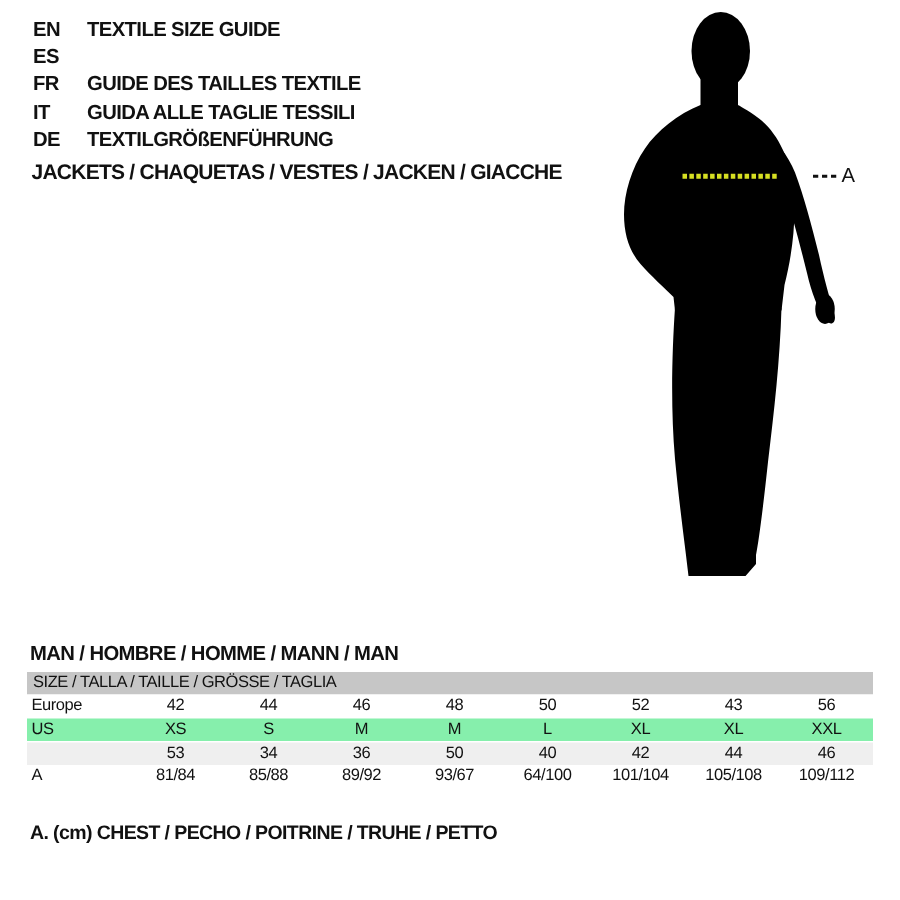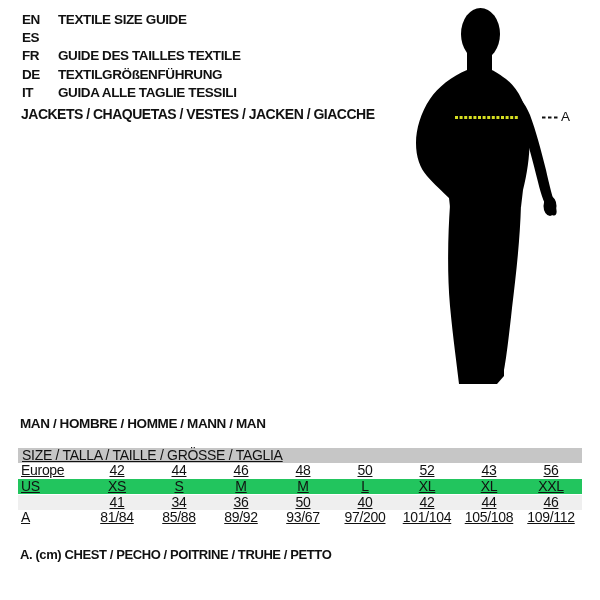--- a/index.html
+++ b/index.html
@@ -20,24 +20,24 @@
   
   .categories{left:21px;top:106px;}
   .category-line{font-size:14px;font-weight:bold;letter-spacing:-0.5px;
     line-height:17.5px;white-space:nowrap;}
 
   
   .figure-svg{left:0;top:0;}
   .measure-label{left:561px;top:109px;font-size:13.5px;font-weight:500;letter-spacing:0;}
 
   
-  .man-title{left:20px;top:416px;font-size:13.5px;font-weight:bold;letter-spacing:-0.4px;white-space:nowrap;}
+  .man-title{left:20px;top:428px;font-size:13.5px;font-weight:bold;letter-spacing:-0.4px;white-space:nowrap;}
 
   
-  .size-table{left:18px;top:448px;width:564px;font-size:14px;letter-spacing:-0.3px;text-decoration:underline;}
+  .size-table{left:18px;top:448px;width:564px;font-size:11px;letter-spacing:-0.3px;}
   .table-header{height:15px;line-height:15px;padding-left:4px;box-sizing:border-box;white-space:nowrap;}
   .trow{display:flex;height:15.6px;line-height:15.6px;}
   .tlabel{width:68px;padding-left:3px;box-sizing:border-box;text-align:left;}
   .tcell{width:62px;text-align:center;}
 
   
   .footnote{left:20px;top:547px;font-size:13px;font-weight:bold;letter-spacing:-0.4px;white-space:nowrap;}
 </style>
 </head>
 <body>
@@ -48,26 +48,26 @@
     <span class="lang-label">TEXTILE SIZE GUIDE</span>
   </div>
   <div class="lang-row">
     <span class="lang-code">ES</span>
   </div>
   <div class="lang-row">
     <span class="lang-code">FR</span>
     <span class="lang-label">GUIDE DES TAILLES TEXTILE</span>
   </div>
   <div class="lang-row">
+    <span class="lang-code">IT</span>
+    <span class="lang-label">GUIDA ALLE TAGLIE TESSILI</span>
+  </div>
+  <div class="lang-row">
     <span class="lang-code">DE</span>
     <span class="lang-label">TEXTILGRÖßENFÜHRUNG</span>
-  </div>
-  <div class="lang-row">
-    <span class="lang-code">IT</span>
-    <span class="lang-label">GUIDA ALLE TAGLIE TESSILI</span>
   </div>
 </div>
 
 <div class="abs categories">
   <div class="category-line">JACKETS / CHAQUETAS / VESTES / JACKEN / GIACCHE</div>
 </div>
 
 <svg class="abs figure-svg" width="600" height="600" viewBox="0 0 600 600">
 
   <ellipse cx="480.5" cy="34" rx="19.5" ry="26" fill="#000000"></ellipse>
@@ -127,50 +127,50 @@
     <div class="tcell">42</div>
     <div class="tcell">44</div>
     <div class="tcell">46</div>
     <div class="tcell">48</div>
     <div class="tcell">50</div>
     <div class="tcell">52</div>
     <div class="tcell">43</div>
     <div class="tcell">56</div>
   </div>
 
-  <div class="trow" style="background:#22c55e;">
+  <div class="trow" style="background:#86efac;">
     <div class="tlabel">US</div>
     <div class="tcell">XS</div>
     <div class="tcell">S</div>
     <div class="tcell">M</div>
     <div class="tcell">M</div>
     <div class="tcell">L</div>
     <div class="tcell">XL</div>
     <div class="tcell">XL</div>
     <div class="tcell">XXL</div>
   </div>
 
   <div class="trow" style="background:#efefef;border-top:1px solid #ffffff;box-sizing:border-box;">
     <div class="tlabel"></div>
-    <div class="tcell">41</div>
+    <div class="tcell">53</div>
     <div class="tcell">34</div>
     <div class="tcell">36</div>
     <div class="tcell">50</div>
     <div class="tcell">40</div>
     <div class="tcell">42</div>
     <div class="tcell">44</div>
     <div class="tcell">46</div>
   </div>
 
   <div class="trow" style="background:#ffffff;">
     <div class="tlabel">A</div>
     <div class="tcell">81/84</div>
     <div class="tcell">85/88</div>
     <div class="tcell">89/92</div>
     <div class="tcell">93/67</div>
-    <div class="tcell">97/200</div>
+    <div class="tcell">64/100</div>
     <div class="tcell">101/104</div>
     <div class="tcell">105/108</div>
     <div class="tcell">109/112</div>
   </div>
 </div>
 
 <div class="abs footnote">A. (cm) CHEST / PECHO / POITRINE / TRUHE / PETTO</div>
 
 </body></html>

